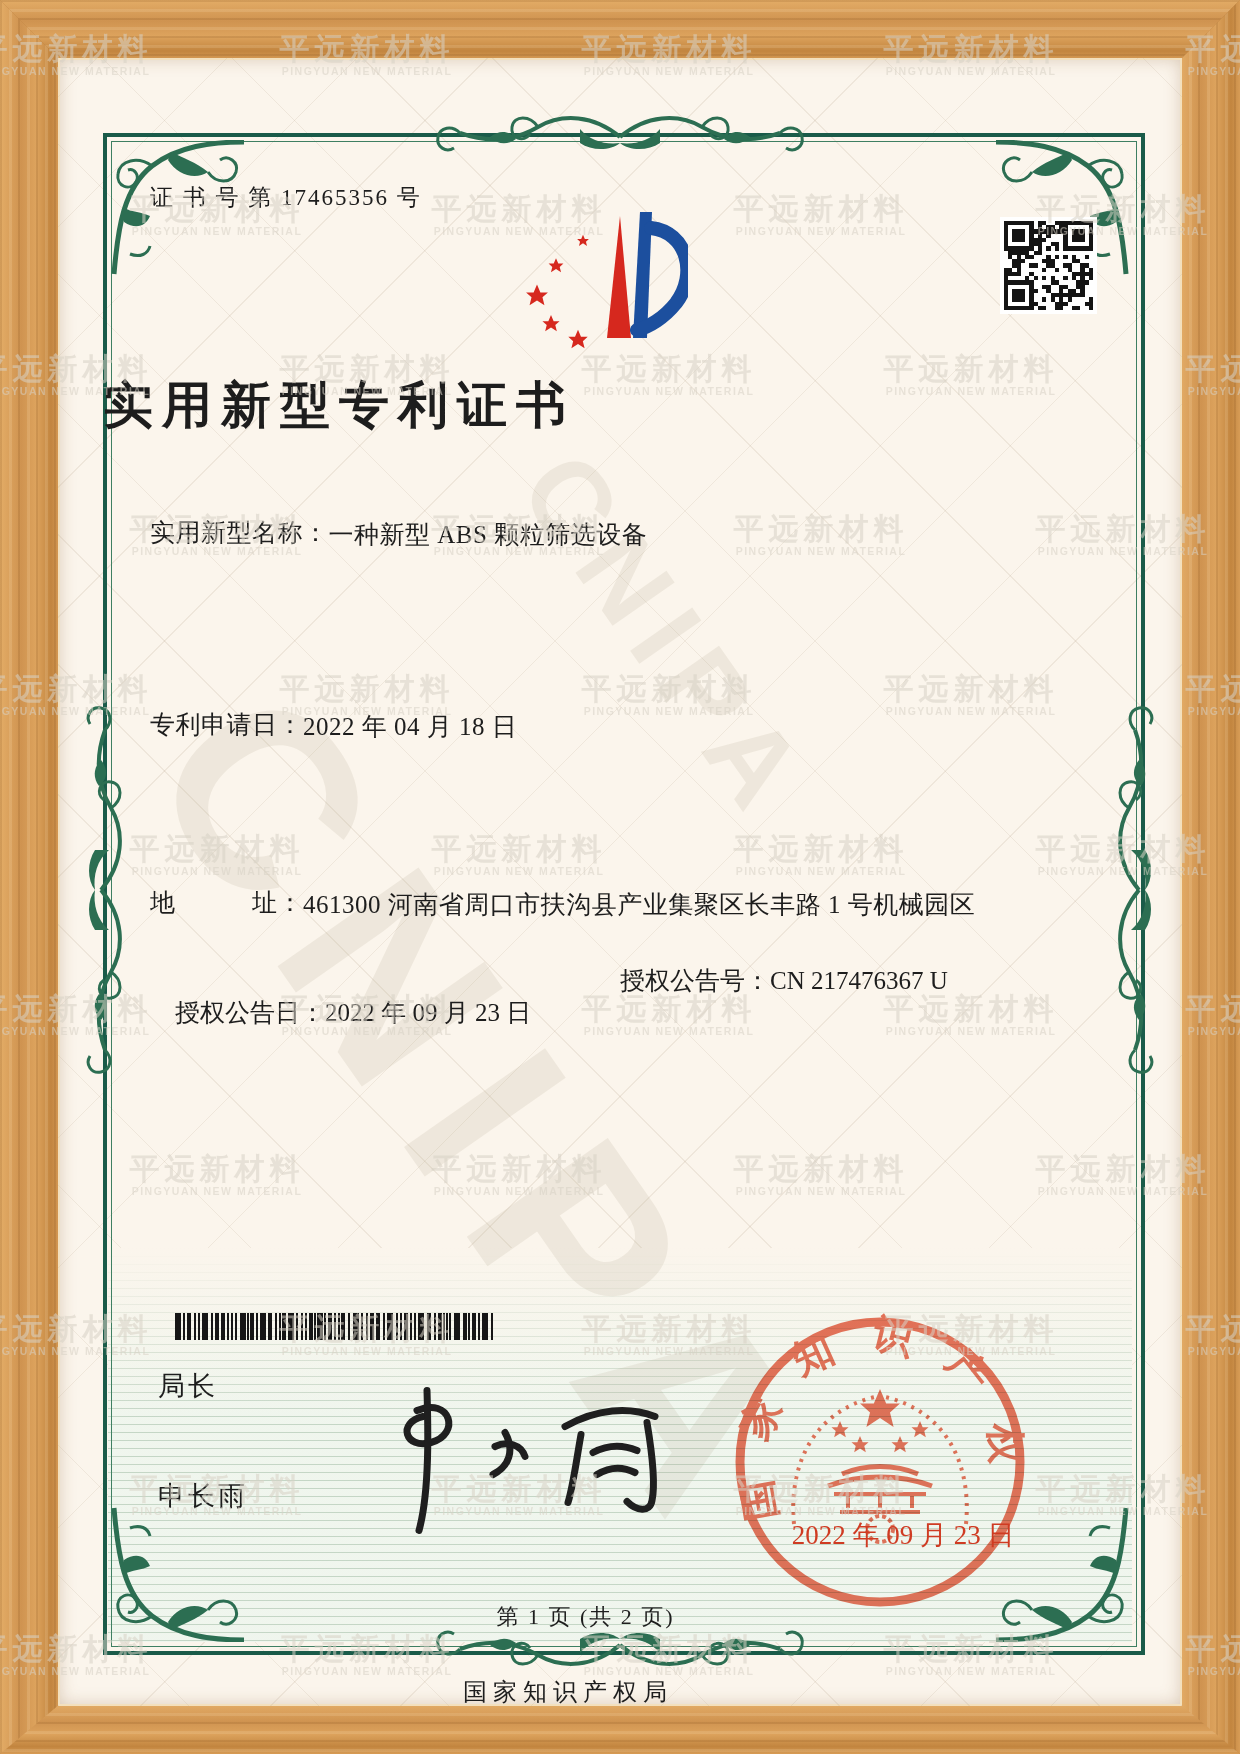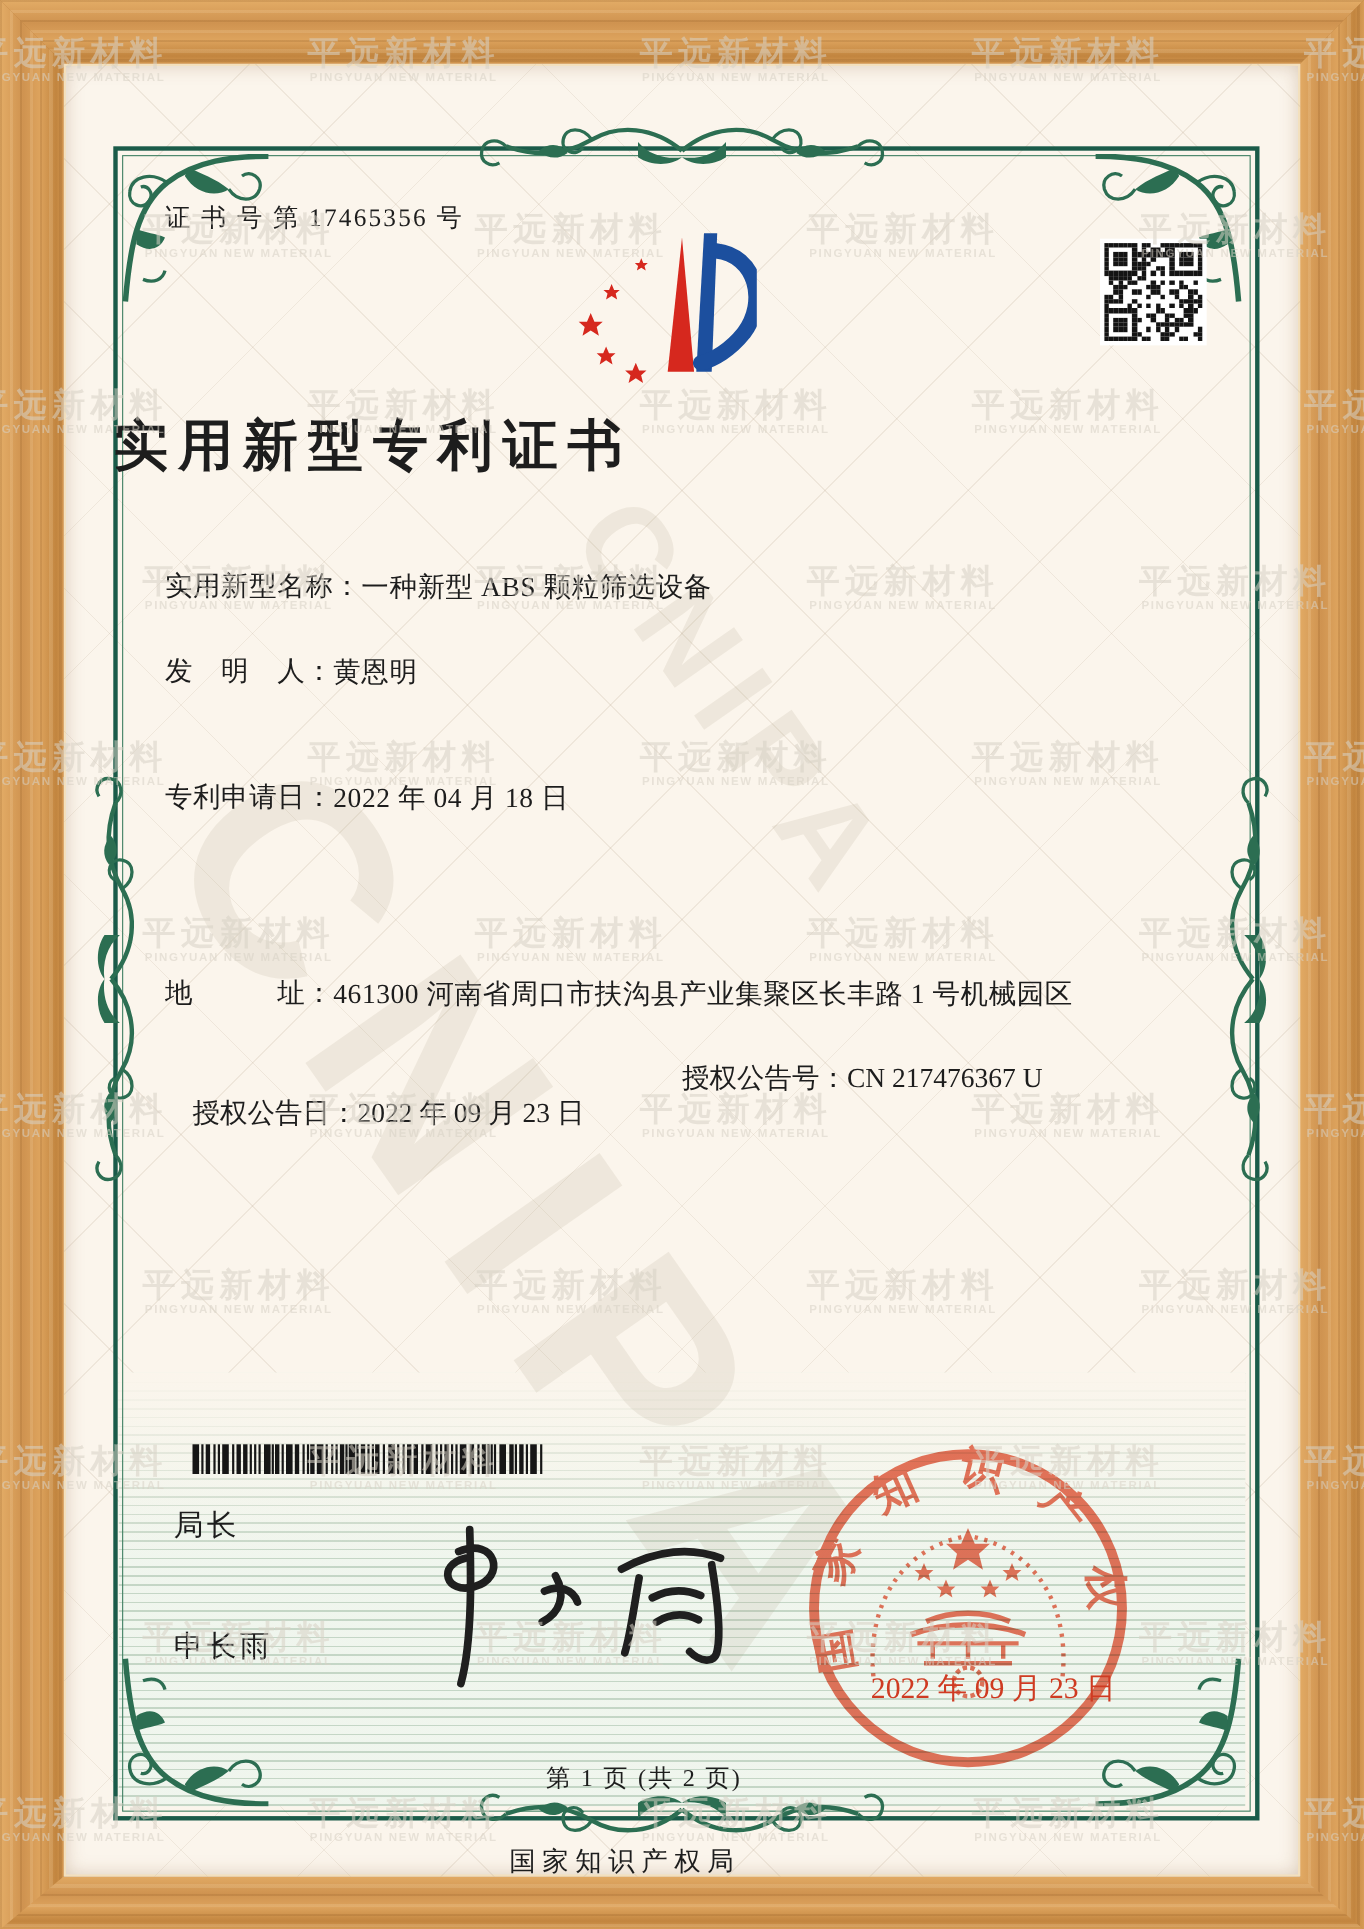--- a/index.html
+++ b/index.html
@@ -595,24 +595,20 @@
       <i></i>
       <i class="qd"></i>
     </div>
 
   <div id="title" class="abs content">实用新型专利证书</div>
 
   <div class="abs content frow" style="top:519px">
     <span class="lab">实用新型名称：</span>
     <span class="val">一种新型 ABS 颗粒筛选设备</span>
   </div>
-  <div class="abs content frow" style="top:596px">
-    <span class="lab">发　明　人：</span>
-    <span class="val">黄恩明</span>
-  </div>
   <div class="abs content frow" style="top:711px">
     <span class="lab">专利申请日：</span>
     <span class="val">2022 年 04 月 18 日</span>
   </div>
   <div id="row-addr" class="abs content frow" style="top:889px">
     <span class="lab">地　　　址：</span>
     <span class="val">461300 河南省周口市扶沟县产业集聚区长丰路 1 号机械园区</span>
   </div>
   <div id="row-grant" class="abs content" style="top:965px">
     <span>授权公告日：</span><span>2022 年 09 月 23 日</span>

